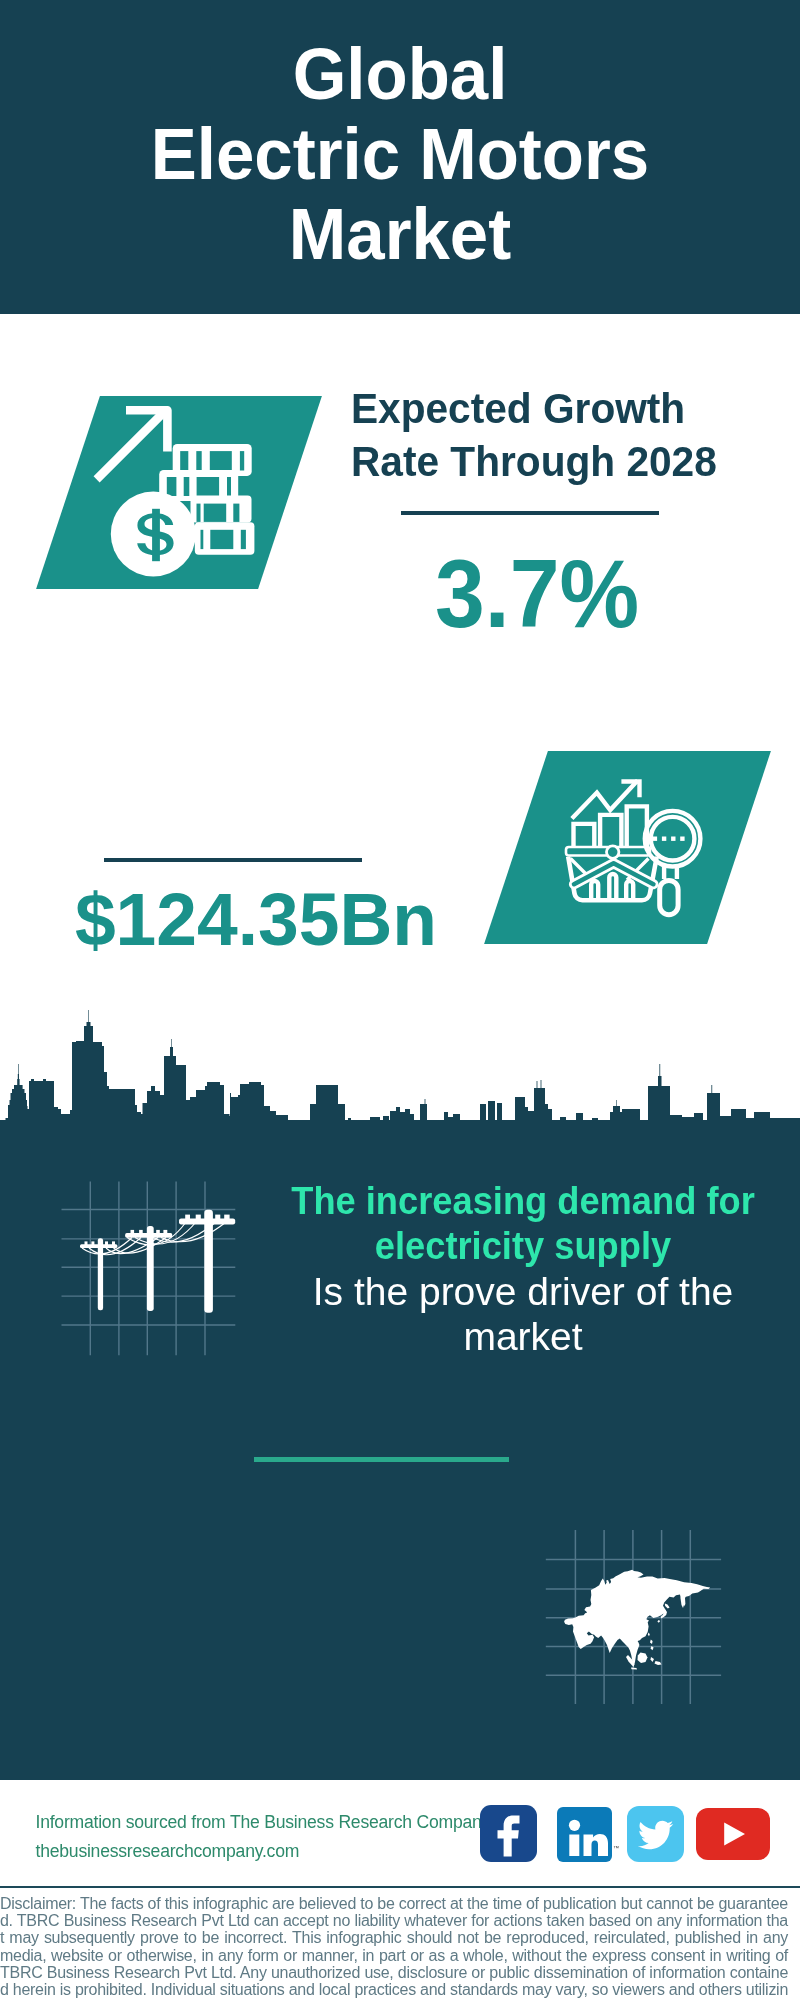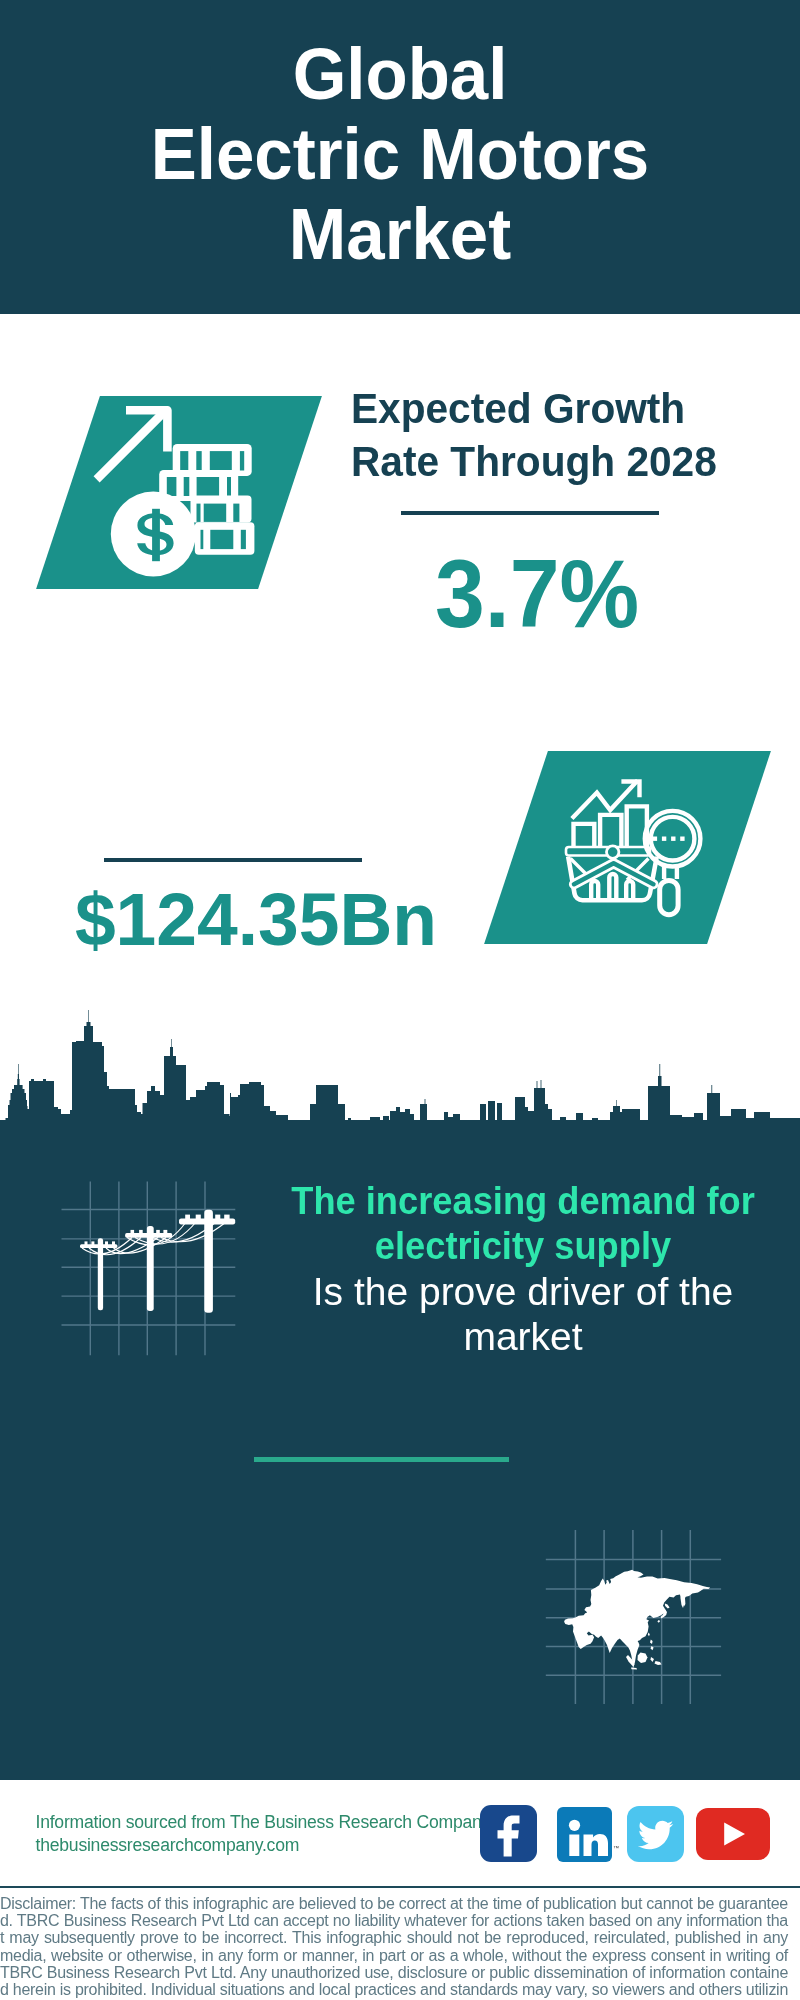--- a/index.html
+++ b/index.html
@@ -308,21 +308,21 @@
       <path d="M631 1667.5 L636.5 1668 L637 1669.5 L631.5 1669.2 Z"></path>
 
       <path d="M651 1657 L654 1659 L652.5 1662 L650.5 1659.5 Z"></path>
       <path d="M655.5 1661 L660 1662 L661.5 1664.5 L658 1665 L654.5 1663.5 Z"></path>
     </g>
   </svg>
 
   <div class="foot"></div>
   <div class="foot-txt" style="left:35.5px;top:1813px;width:480px;font-size:17.6px;line-height:18.5px;white-space:nowrap;letter-spacing:-0.23px">
     <div>Information sourced from The Business Research Company</div>
-    <div style="margin-top:4px">thebusinessresearchcompany.com</div>
+    <div style="margin-top:10px">thebusinessresearchcompany.com</div>
   </div>
 
   <a class="soc" style="left:480px;top:1805px;width:57px;height:57px;background:#18488c;border-radius:11px">
     <svg viewBox="0 0 57 57" width="57" height="57" aria-hidden="true">
       <path fill="#fff" d="M39.5 10.4h-6.4c-5.5 0-9.5 3.8-9.5 10v4.9h-6.1v8.1h6.1v18.2h8.1V33.4h6.3l0.8-8.1h-7.1v-4.4
                c0-1.7 0.8-2.4 2.6-2.4h5.2z"></path>
     </svg>
   </a>
   <a class="soc" style="left:556.5px;top:1807px;width:55px;height:55px;background:#0b7ab8;border-radius:6px">
     <svg viewBox="0 0 55 55" width="55" height="55" aria-hidden="true">

